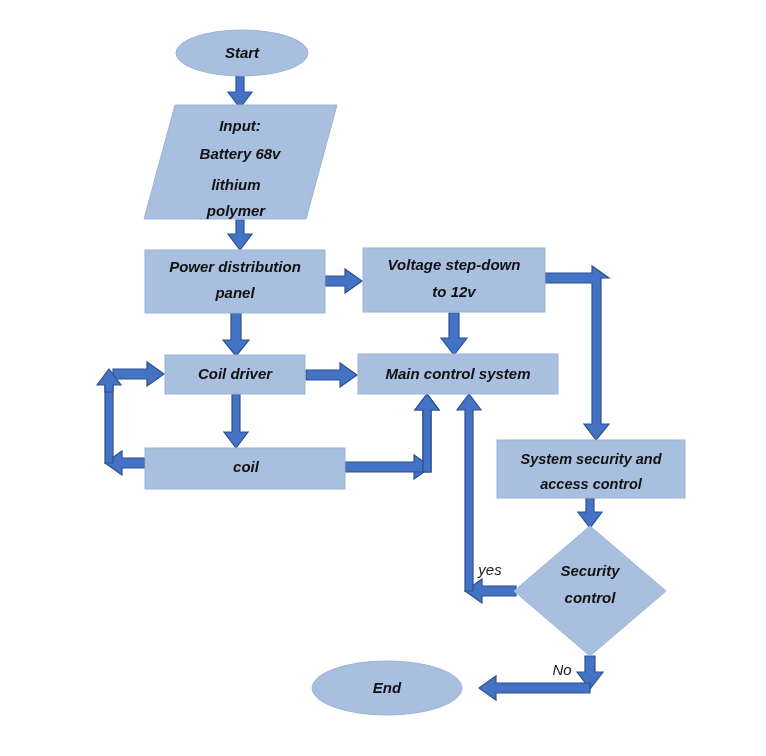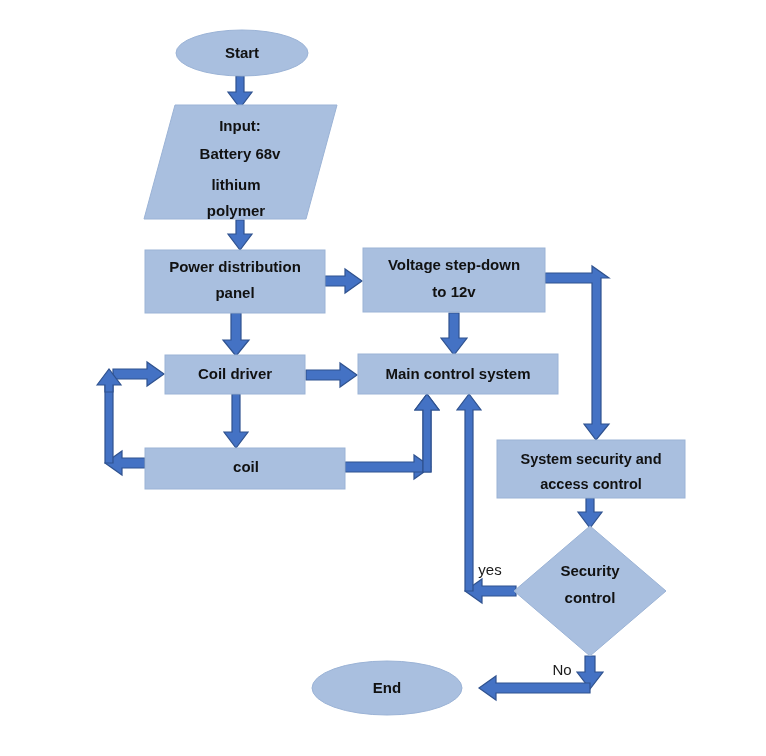--- a/index.html
+++ b/index.html
@@ -11,20 +11,21 @@
     width: 766px;
     height: 756px;
     font-family: "Liberation Sans", sans-serif;
     overflow: hidden;
   }
   #flowchart-root {
     position: relative;
     width: 766px;
     height: 756px;
     background: #ffffff;
+    font-style: italic;
   }
   svg#flow-svg {
     display: block;
     width: 766px;
     height: 756px;
   }
   .node-label {
     font-family: "Liberation Sans", sans-serif;
     font-weight: bold;
     font-size: 15px;

